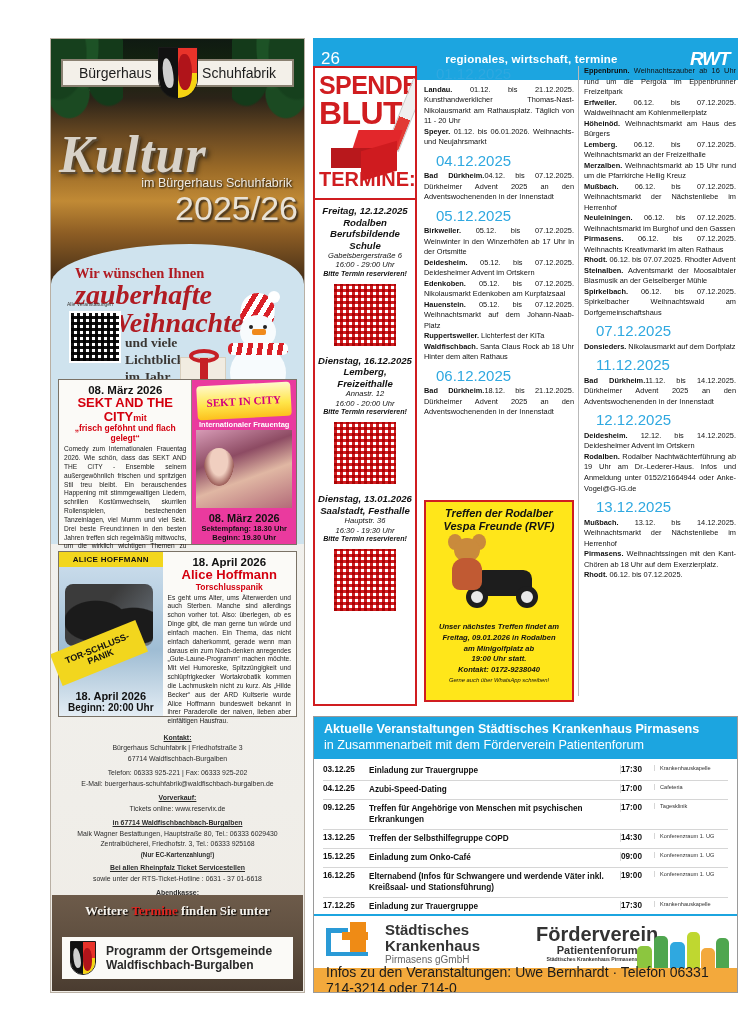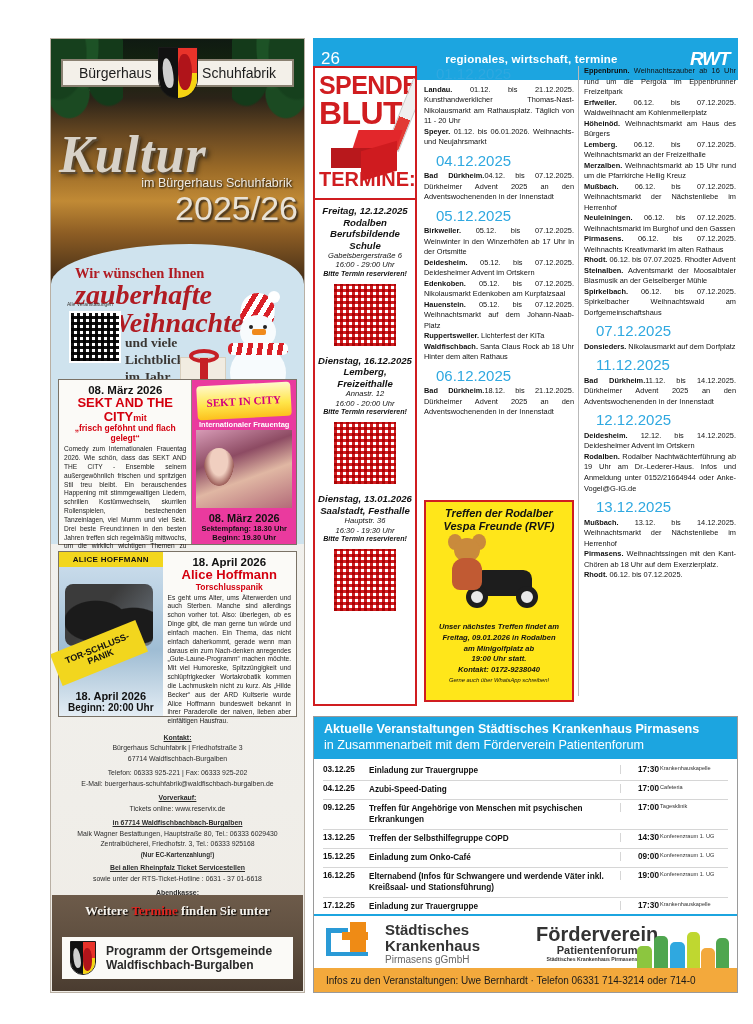--- a/index.html
+++ b/index.html
@@ -285,21 +285,21 @@
   }
   .hosp-head { background: #1ca5e0; color: #fff; padding: 5px 10px 6px 10px; }
   .hosp-head .h1 { font-size: 12.6px; font-weight: bold; line-height: 1.25; }
   .hosp-head .h2 { font-size: 12.6px; font-weight: 400; line-height: 1.25; }
   .hosp-table { padding: 2px 9px 0 9px; }
   .hrow { display: flex; align-items: flex-start; border-bottom: 1px solid #d6d6d6; padding: 3.5px 0; }
   .hrow:last-child { border-bottom: none; }
   .hc-date { width: 46px; font-size: 8.2px; font-weight: bold; color: #111; flex: none; }
   .hc-title { flex: 1; font-size: 8.2px; font-weight: bold; color: #111; line-height: 1.35; padding-right: 6px; }
   .hc-time { width: 34px; font-size: 8.2px; font-weight: bold; color: #111; flex: none; text-align: left;
-    border-left: 1px solid #d6d6d6; padding-left: 17px; }
+    border-left: 1px solid #d6d6d6; padding-left: 0; }
   .hc-place { width: 74px; font-size: 5.6px; color: #333; flex: none; padding-left: 5px;
     border-left: 1px solid #d6d6d6; }
   .hosp-logos {
     position: absolute; left: 0; right: 0; bottom: 0; height: 78px; border-top: 2px solid #1ca5e0;
     background: #fff; overflow: hidden;
   }
   .logo-kh { position: absolute; left: 12px; top: 6px; display: flex; align-items: flex-start; gap: 7px; }
   .kh-mark { width: 52px; height: 38px; position: relative; flex: none; }
   .kh-mark .a { position: absolute; left: 0; top: 6px; width: 22px; height: 5px; background: #2a9ad6; }
   .kh-mark .b { position: absolute; left: 0; top: 6px; width: 5px; height: 26px; background: #2a9ad6; }
@@ -311,21 +311,21 @@
   .logo-fv { position: absolute; left: 222px; top: 8px; text-align: center; }
   .fv-1 { font-size: 20px; font-weight: bold; color: #333; line-height: 1; }
   .fv-2 { font-size: 11px; font-weight: bold; color: #333; }
   .fv-3 { font-size: 5.2px; font-weight: bold; color: #333; }
   .people { position: absolute; right: 6px; top: 4px; width: 96px; height: 72px; }
   .people i { position: absolute; bottom: 0; border-radius: 5px 5px 0 0; }
   .footer-strip {
     position: absolute; left: 0; right: 0; bottom: 0; height: 24px; background: #f3a93c;
     display: flex; align-items: center; padding-left: 12px;
   }
-  .footer-strip span { font-size: 10px; color: #1a1a1a; }
+  .footer-strip span { font-size: 14px; color: #1a1a1a; }
 </style>
 </head>
 <body>
 
 <div class="page">
 
   <div class="header-bar">
     <div class="header-pageno">26</div>
     <div class="header-title">regionales, wirtschaft, termine</div>
     <div class="header-logo">RWT</div>

